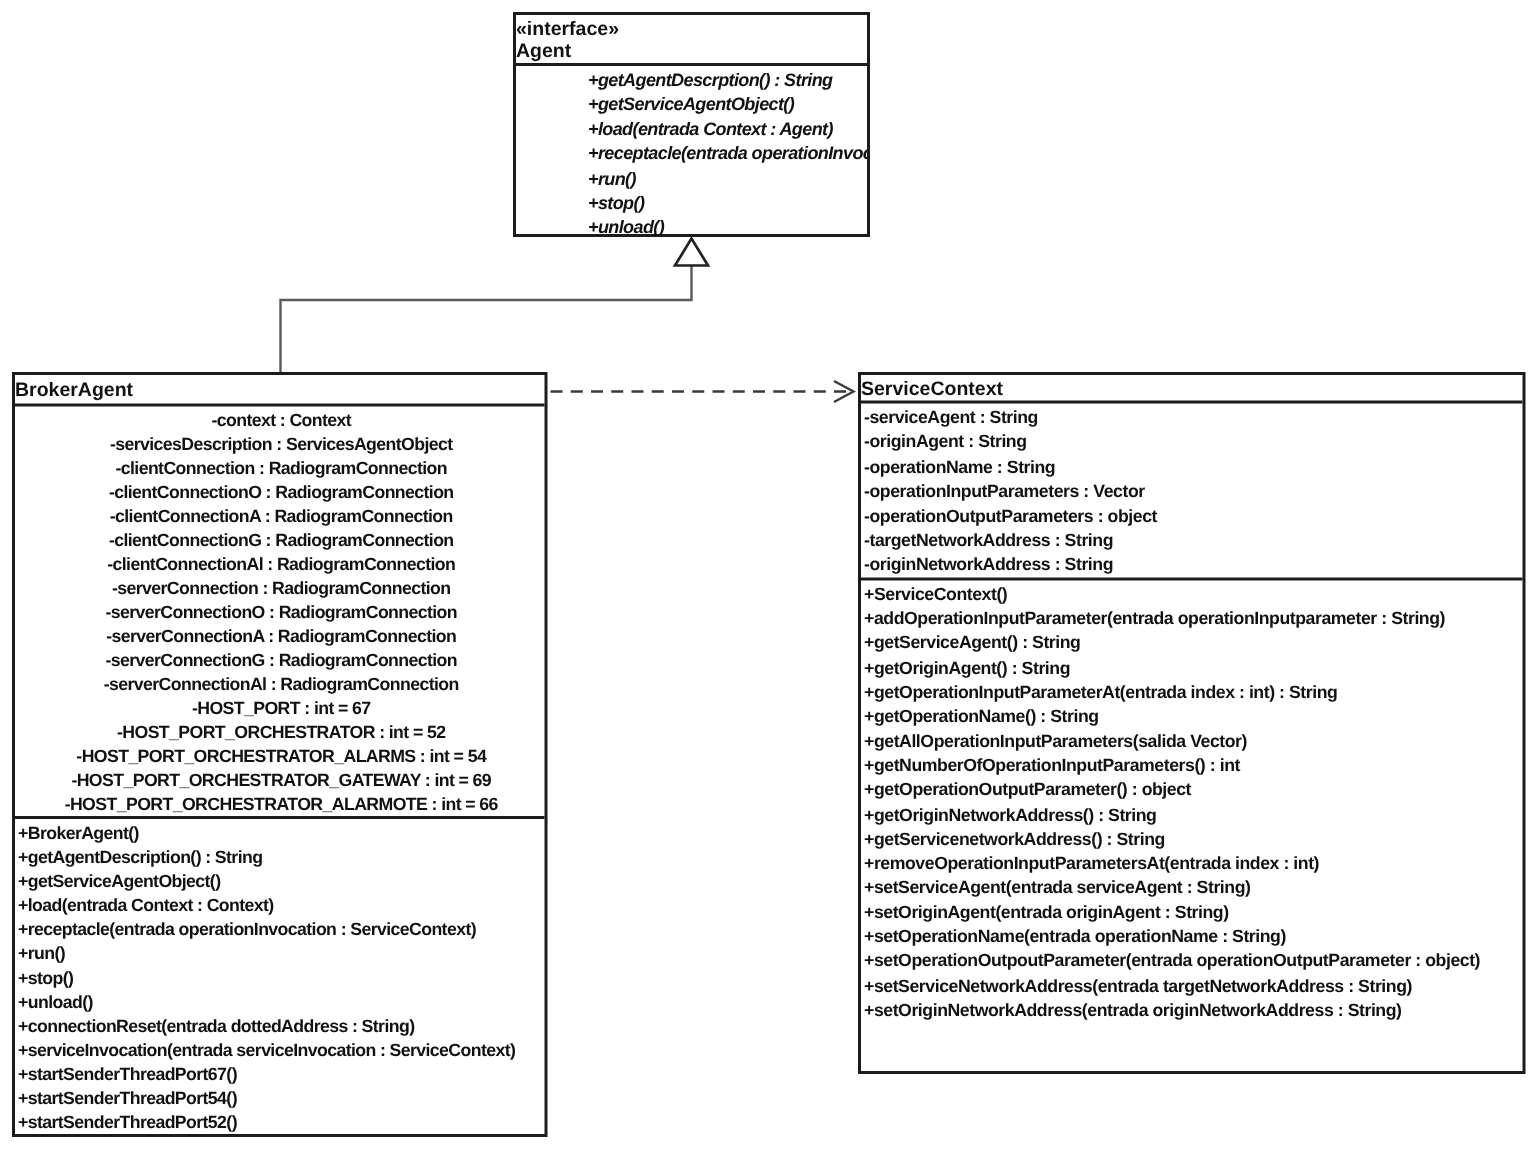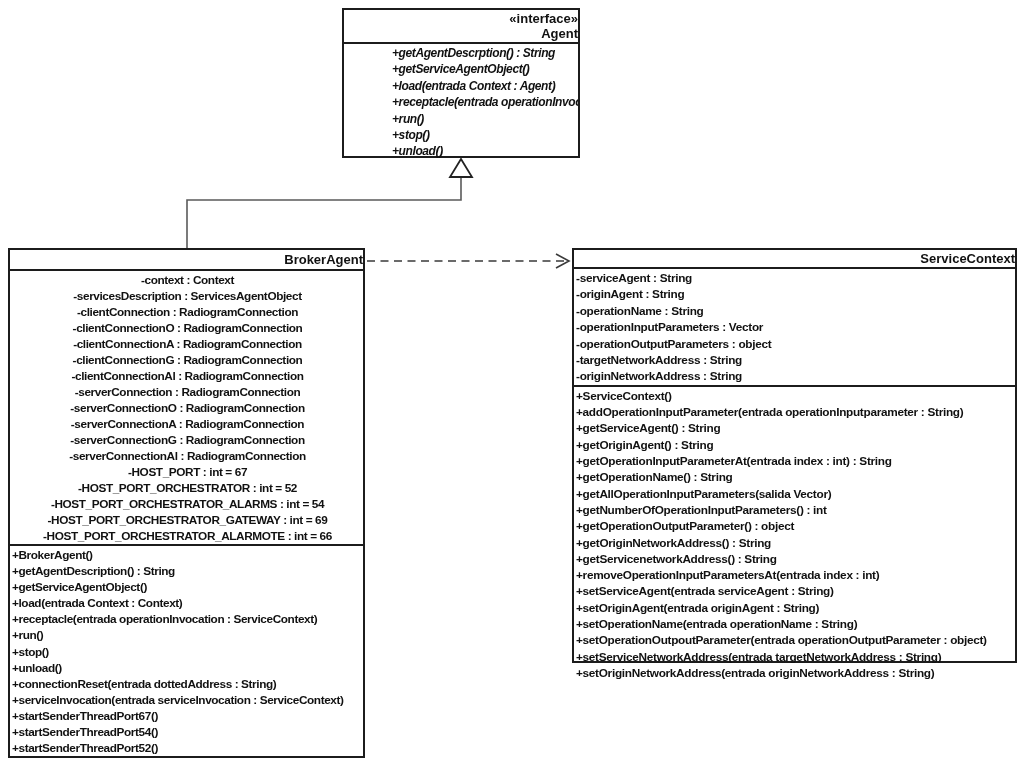--- a/index.html
+++ b/index.html
@@ -19,21 +19,21 @@
   }
   .uml-class {
     position: absolute;
     background: #ffffff;
     border: 2px solid #1c1c1c;
     box-sizing: border-box;
     display: flex;
     flex-direction: column;
   }
   .class-header {
-    text-align: right;
+    text-align: left;
     font-weight: bold;
     border-bottom: 2px solid #1c1c1c;
     color: #111;
     flex: 0 0 auto;
   }
   .compartment {
     flex: 0 0 auto;
     padding: 1px 0 0 2px;
     font-weight: bold;
     color: #111;
@@ -49,21 +49,21 @@
   .agent-box .compartment div { line-height: 16.4px; }
 
   
   .broker-box { left: 8px; top: 248px; width: 357px; height: 510px; }
   .broker-box .class-header { font-size: 13px; line-height: 19px; }
   .broker-box .compartment { font-size: 11.8px; letter-spacing: -0.4px; }
   .broker-box .attrs div { line-height: 16.0px; text-align: center; }
   .broker-box .methods div { line-height: 16.1px; }
 
   
-  .service-box { left: 572px; top: 248px; width: 445px; height: 415px; }
+  .service-box { left: 572px; top: 248px; width: 445px; height: 468px; }
   .service-box .class-header { font-size: 13px; line-height: 17px; }
   .service-box .compartment { font-size: 11.8px; letter-spacing: -0.3px; }
   .service-box .attrs div { line-height: 16.4px; }
   .service-box .methods div { line-height: 16.3px; }
 </style>
 </head>
 <body>
 
 <div class="canvas">
 

